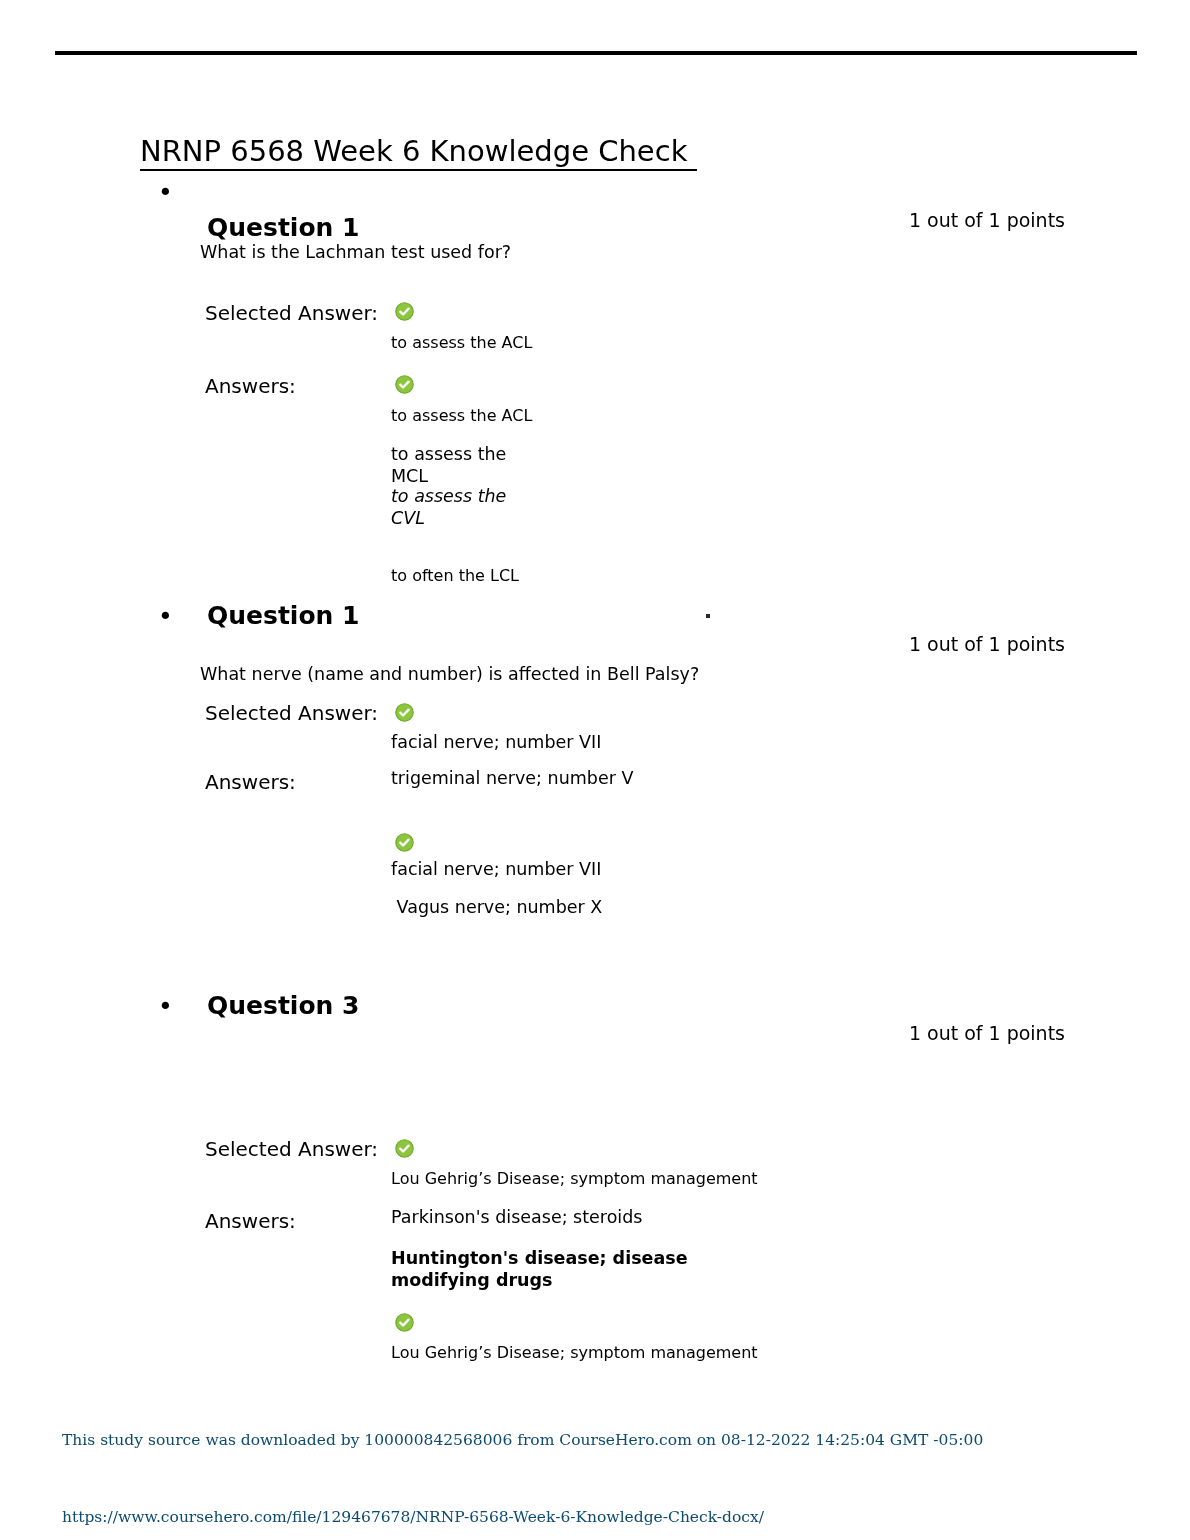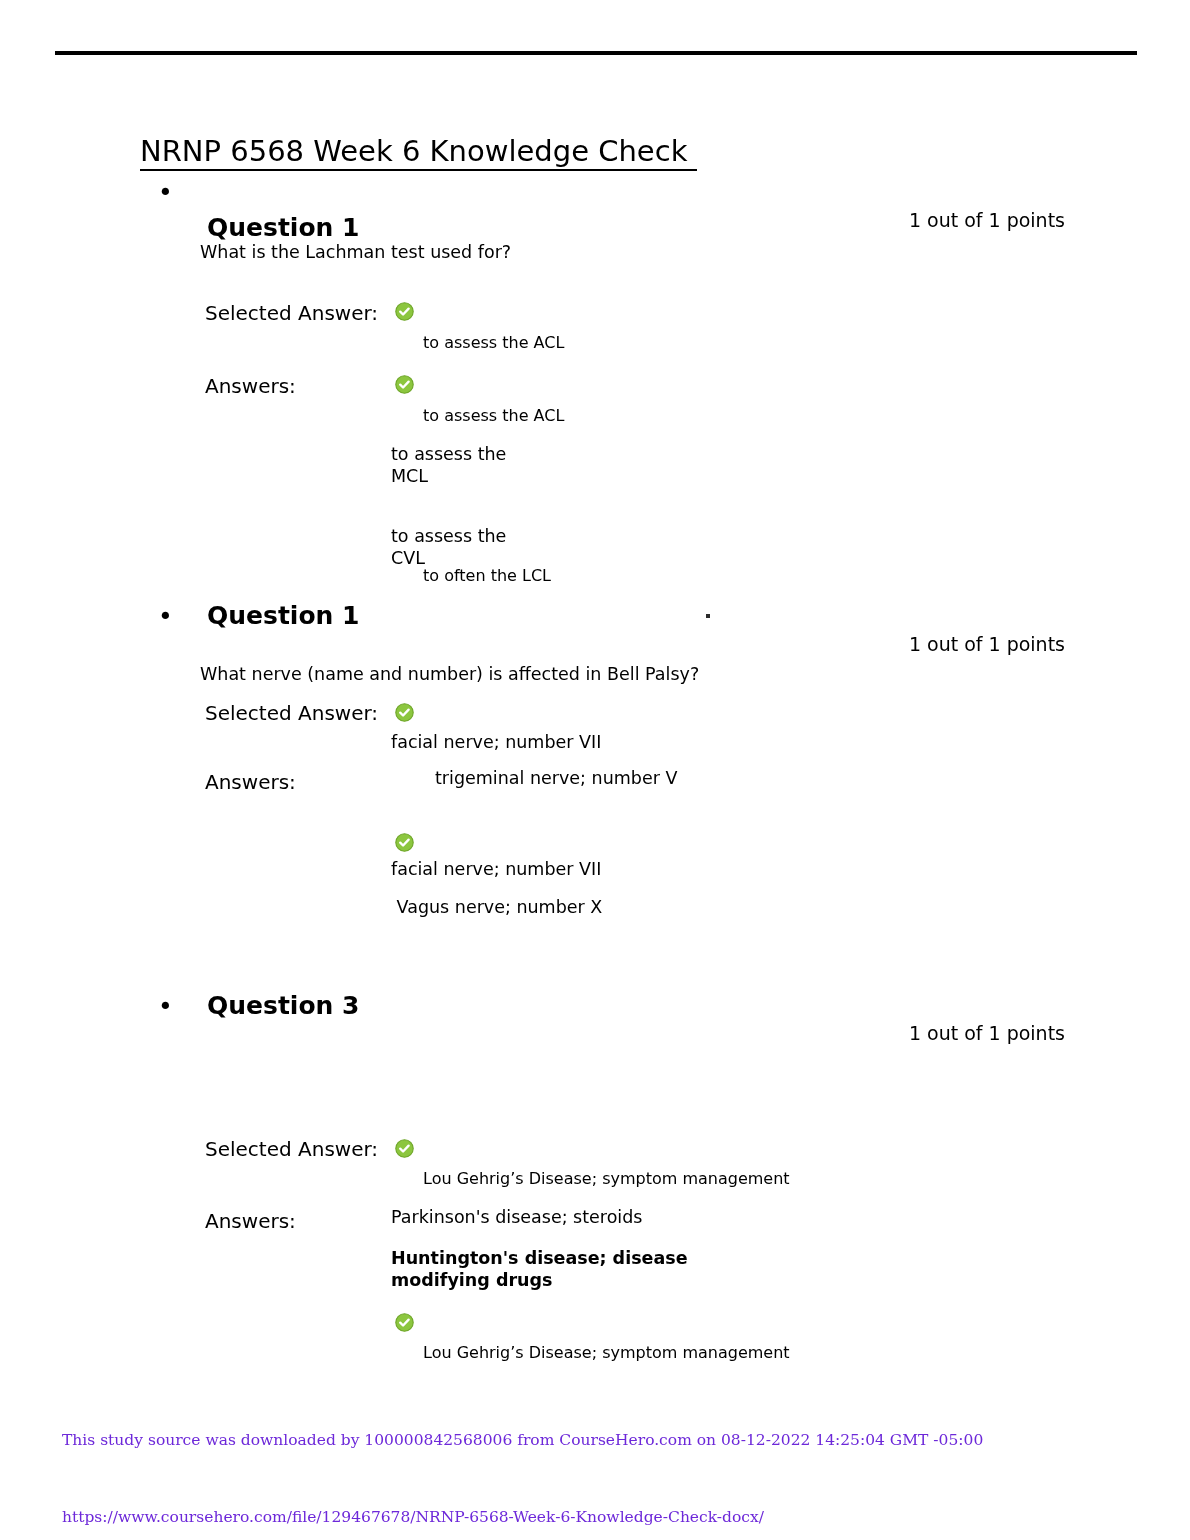--- a/index.html
+++ b/index.html
@@ -88,21 +88,21 @@
     width: 175px;
   }
 
   .ans {
     position: absolute;
     left: 391px;
     font-family: "DejaVu Sans", sans-serif;
     line-height: 1.26;
     white-space: pre-wrap;
   }
-  .ans.narrow { font-size: 16px; margin-left: 32px; }
+  .ans.narrow { font-size: 16px; }
   .ans.wide   { font-size: 17.5px; }
 
   
   .badge {
     position: absolute;
     width: 19px;
     height: 19px;
     left: 395px;
   }
   .badge svg { display: block; width: 19px; height: 19px; }
@@ -117,21 +117,21 @@
     background: #2b2b2b;
   }
 
   
   .footer-line {
     position: absolute;
     left: 62px;
     font-family: "DejaVu Serif", serif;
     font-size: 15.5px;
     white-space: pre;
-    color: #6d28d9;
+    color: #0c4a6e;
   }
   .footer-src { top: 1431px; }
   .footer-url { top: 1508px; }
 </style>
 </head>
 <body>
 
 <div class="page">
 
   <div class="top-rule"></div>
@@ -155,41 +155,41 @@
   <div class="label" style="top:372px;">Answers:</div>
 
   <div class="badge" style="top:375px;">
     <svg viewBox="0 0 24 24">
         <circle cx="12" cy="12" r="11" fill="#8CC63F" stroke="#6FA62A" stroke-width="1.4"></circle>
         <path d="M6.6 12.2 L10.2 15.8 L17.2 8.4" fill="none" stroke="#ffffff" stroke-width="3.0" stroke-linecap="round" stroke-linejoin="round"></path>
       </svg>
   </div>
   <div class="ans narrow" style="top:406px;">to assess the ACL</div>
   <div class="ans wide" style="top:443px; width:140px;">to assess the MCL</div>
-  <div class="ans wide" style="top:525px; width:140px;">to assess the CVL</div>
+  <div class="ans wide" style="top:485px; width:140px;font-style:italic;">to assess the CVL</div>
   <div class="ans narrow" style="top:566px;">to often the LCL</div>
 
   <div class="q-bullet" style="left:158px; top:604px;">•</div>
   <div class="q-head" style="left:207px; top:601px;">Question 1</div>
   <div class="artifact-dot"></div>
   <div class="points" style="top:633px;">1 out of 1 points</div>
   <div class="q-text" style="top:662px; width:850px;">What nerve (name and number) is affected in Bell Palsy?</div>
 
   <div class="label" style="top:699px;">Selected Answer:</div>
   <div class="badge" style="top:703px;">
     <svg viewBox="0 0 24 24">
         <circle cx="12" cy="12" r="11" fill="#8CC63F" stroke="#6FA62A" stroke-width="1.4"></circle>
         <path d="M6.6 12.2 L10.2 15.8 L17.2 8.4" fill="none" stroke="#ffffff" stroke-width="3.0" stroke-linecap="round" stroke-linejoin="round"></path>
       </svg>
   </div>
   <div class="ans wide" style="top:731px;">facial nerve; number VII</div>
 
   <div class="label" style="top:768px;">Answers:</div>
 
-  <div class="ans wide" style="top:767px; width:262px;margin-left:44px;">trigeminal nerve; number V</div>
+  <div class="ans wide" style="top:767px; width:262px;">trigeminal nerve; number V</div>
   <div class="badge" style="top:833px;">
     <svg viewBox="0 0 24 24">
         <circle cx="12" cy="12" r="11" fill="#8CC63F" stroke="#6FA62A" stroke-width="1.4"></circle>
         <path d="M6.6 12.2 L10.2 15.8 L17.2 8.4" fill="none" stroke="#ffffff" stroke-width="3.0" stroke-linecap="round" stroke-linejoin="round"></path>
       </svg>
   </div>
   <div class="ans wide" style="top:858px;">facial nerve; number VII</div>
   <div class="ans wide" style="top:896px;"> Vagus nerve; number X</div>
 
   <div class="q-bullet" style="left:158px; top:994px;">•</div>

